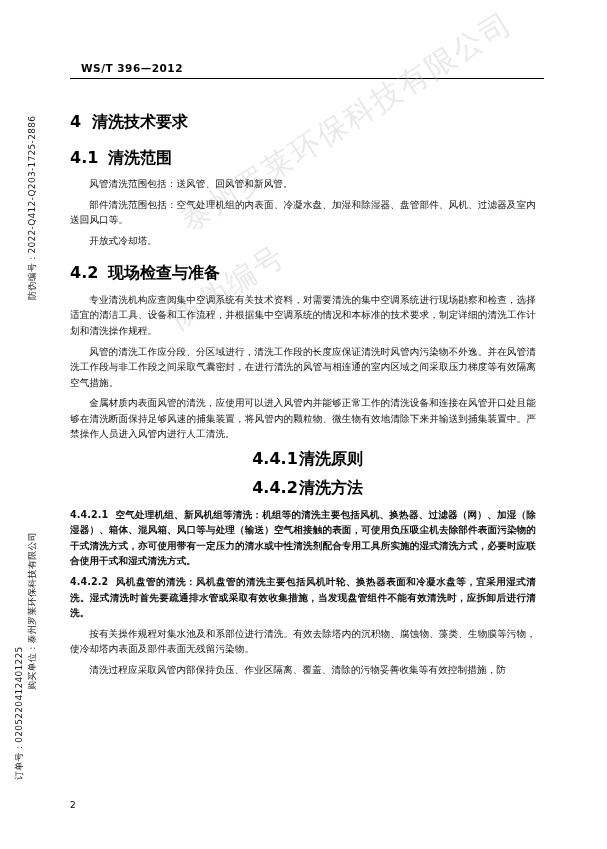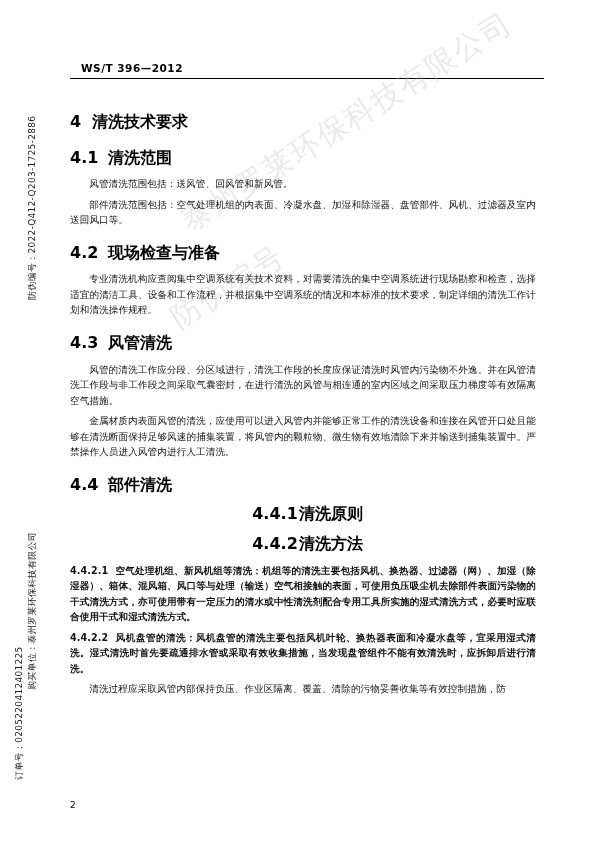--- a/index.html
+++ b/index.html
@@ -176,48 +176,44 @@
 
       <div class="sec-h lvl1">
         <span class="num">4</span><span>清洗技术要求</span>
       </div>
 
       <div class="sec-h lvl2">
         <span class="num">4.1</span><span>清洗范围</span>
       </div>
       <p class="para">风管清洗范围包括：送风管、回风管和新风管。</p>
       <p class="para">部件清洗范围包括：空气处理机组的内表面、冷凝水盘、加湿和除湿器、盘管部件、风机、过滤器及室内送回风口等。</p>
+      <p class="para">开放式冷却塔。</p>
 
       <div class="sec-h lvl2">
         <span class="num">4.2</span><span>现场检查与准备</span>
       </div>
       <p class="para">专业清洗机构应查阅集中空调系统有关技术资料，对需要清洗的集中空调系统进行现场勘察和检查，选择适宜的清洁工具、设备和工作流程，并根据集中空调系统的情况和本标准的技术要求，制定详细的清洗工作计划和清洗操作规程。</p>
 
-      <div class="sec-h lvl2">
-        <span class="num">4.3</span><span>风管清洗</span>
-      </div>
       <p class="para">风管的清洗工作应分段、分区域进行，清洗工作段的长度应保证清洗时风管内污染物不外逸。并在风管清洗工作段与非工作段之间采取气囊密封，在进行清洗的风管与相连通的室内区域之间采取压力梯度等有效隔离空气措施。</p>
       <p class="para">金属材质内表面风管的清洗，应使用可以进入风管内并能够正常工作的清洗设备和连接在风管开口处且能够在清洗断面保持足够风速的捕集装置，将风管内的颗粒物、微生物有效地清除下来并输送到捕集装置中。严禁操作人员进入风管内进行人工清洗。</p>
 
-      <div class="sec-h lvl2">
-        <span class="num">4.4</span><span>部件清洗</span>
-      </div>
 
       <div class="sec-h lvl3">
         <span class="num">4.4.1</span><span>清洗原则</span>
       </div>
 
       <div class="sec-h lvl3">
         <span class="num">4.4.2</span><span>清洗方法</span>
       </div>
 
       <p class="para noindent"><span class="num">4.4.2.1</span>&nbsp;&nbsp;<span>空气处理机组、新风机组等清洗：机组等的清洗主要包括风机、换热器、过滤器（网）、加湿（除湿器）、箱体、混风箱、风口等与处理（输送）空气相接触的表面，可使用负压吸尘机去除部件表面污染物的干式清洗方式，亦可使用带有一定压力的清水或中性清洗剂配合专用工具所实施的湿式清洗方式，必要时应联合使用干式和湿式清洗方式。</span></p>
 
       <p class="para noindent"><span class="num">4.4.2.2</span>&nbsp;&nbsp;<span>风机盘管的清洗：风机盘管的清洗主要包括风机叶轮、换热器表面和冷凝水盘等，宜采用湿式清洗。湿式清洗时首先要疏通排水管或采取有效收集措施，当发现盘管组件不能有效清洗时，应拆卸后进行清洗。</span></p>
 
+      <p class="para">按有关操作规程对集水池及和系部位进行清洗。有效去除塔内的沉积物、腐蚀物、藻类、生物膜等污物，使冷却塔内表面及部件表面无残留污染物。</p>
 
       <p class="para">清洗过程应采取风管内部保持负压、作业区隔离、覆盖、清除的污物妥善收集等有效控制措施，防</p>
 
     </div>
 
     <div class="footer">2</div>
   </div>
 </div>
 
 </body></html>

